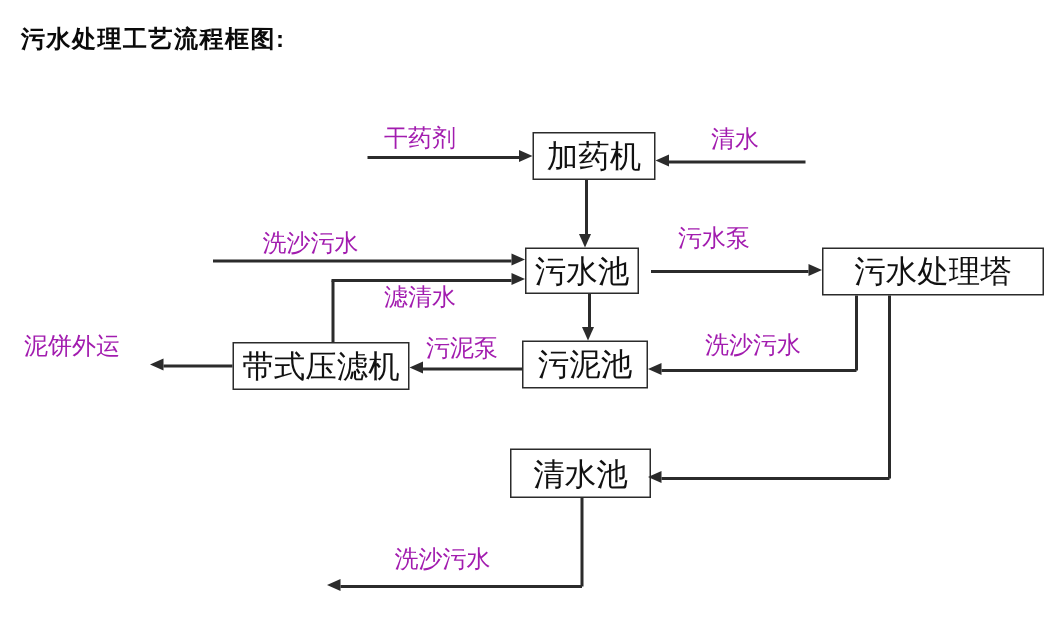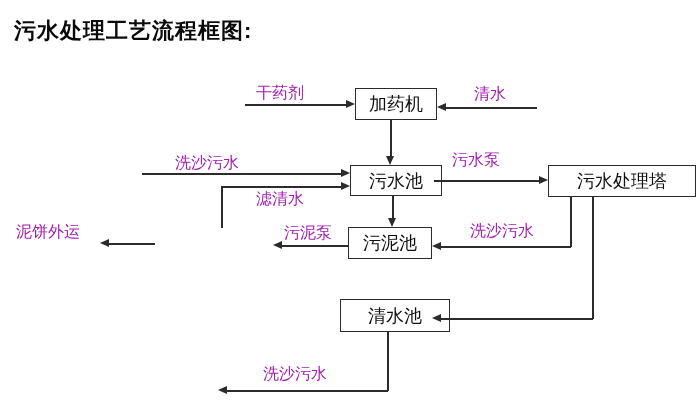--- a/index.html
+++ b/index.html
@@ -5,29 +5,29 @@
   html,body{margin:0;padding:0;background:#ffffff;}
   #canvas{
     position:relative;
     width:700px;height:420px;
     background:#ffffff;
     font-family:"Liberation Sans","DejaVu Sans",sans-serif;
     overflow:hidden;
   }
   .title{
     position:absolute;left:14px;top:16px;
-    font-size:22px;font-weight:bold;color:#0a0a0a;
+    font-size:16px;font-weight:bold;color:#0a0a0a;
     letter-spacing:1px;white-space:nowrap;
   }
   .node{
     position:absolute;
     border:1.6px solid #2b2b2b;
     background:#ffffff;
     display:flex;align-items:center;justify-content:center;
-    font-size:18px;color:#111111;
+    font-size:21px;color:#111111;
     box-sizing:border-box;
     white-space:nowrap;
   }
   .lbl{
     position:absolute;
     font-size:16px;color:#a21caf;
     white-space:nowrap;line-height:18px;
   }
   .hline{position:absolute;height:1.5px;background:#2b2b2b;}
   .vline{position:absolute;width:1.5px;background:#2b2b2b;}
@@ -40,34 +40,37 @@
 <body>
 
 <div id="canvas">
 
   <div class="title">污水处理工艺流程框图:</div>
 
   <div class="node" style="left:355px;top:88px;width:82px;height:32px">
     <span>加药机</span>
   </div>
 
-  <div class="node" style="left:350px;top:165px;width:92px;height:31px">
+  <div class="node" style="left:350px;top:165px;width:76px;height:31px">
     <span>污水池</span>
   </div>
 
   <div class="node" style="left:548px;top:165px;width:148px;height:32px">
     <span>污水处理塔</span>
   </div>
 
   <div class="node" style="left:348px;top:227px;width:84px;height:32px">
     <span>污泥池</span>
   </div>
 
+  <div class="node" style="left:155px;top:228px;width:118px;height:32px">
+    <span>带式压滤机</span>
+  </div>
 
-  <div class="node" style="left:340px;top:299px;width:110px;height:33px">
+  <div class="node" style="left:340px;top:299px;width:94px;height:33px">
     <span>清水池</span>
   </div>
 
   <div class="hline" style="left:245px;top:104px;width:101px"></div>
   <div class="arr arr-r" style="left:346px;top:100px"></div>
   <div class="lbl" style="left:256px;top:84px">干药剂</div>
 
   <div class="arr arr-l" style="left:437px;top:103px"></div>
   <div class="hline" style="left:446px;top:107px;width:91px"></div>
   <div class="lbl" style="left:474px;top:85px">清水</div>

